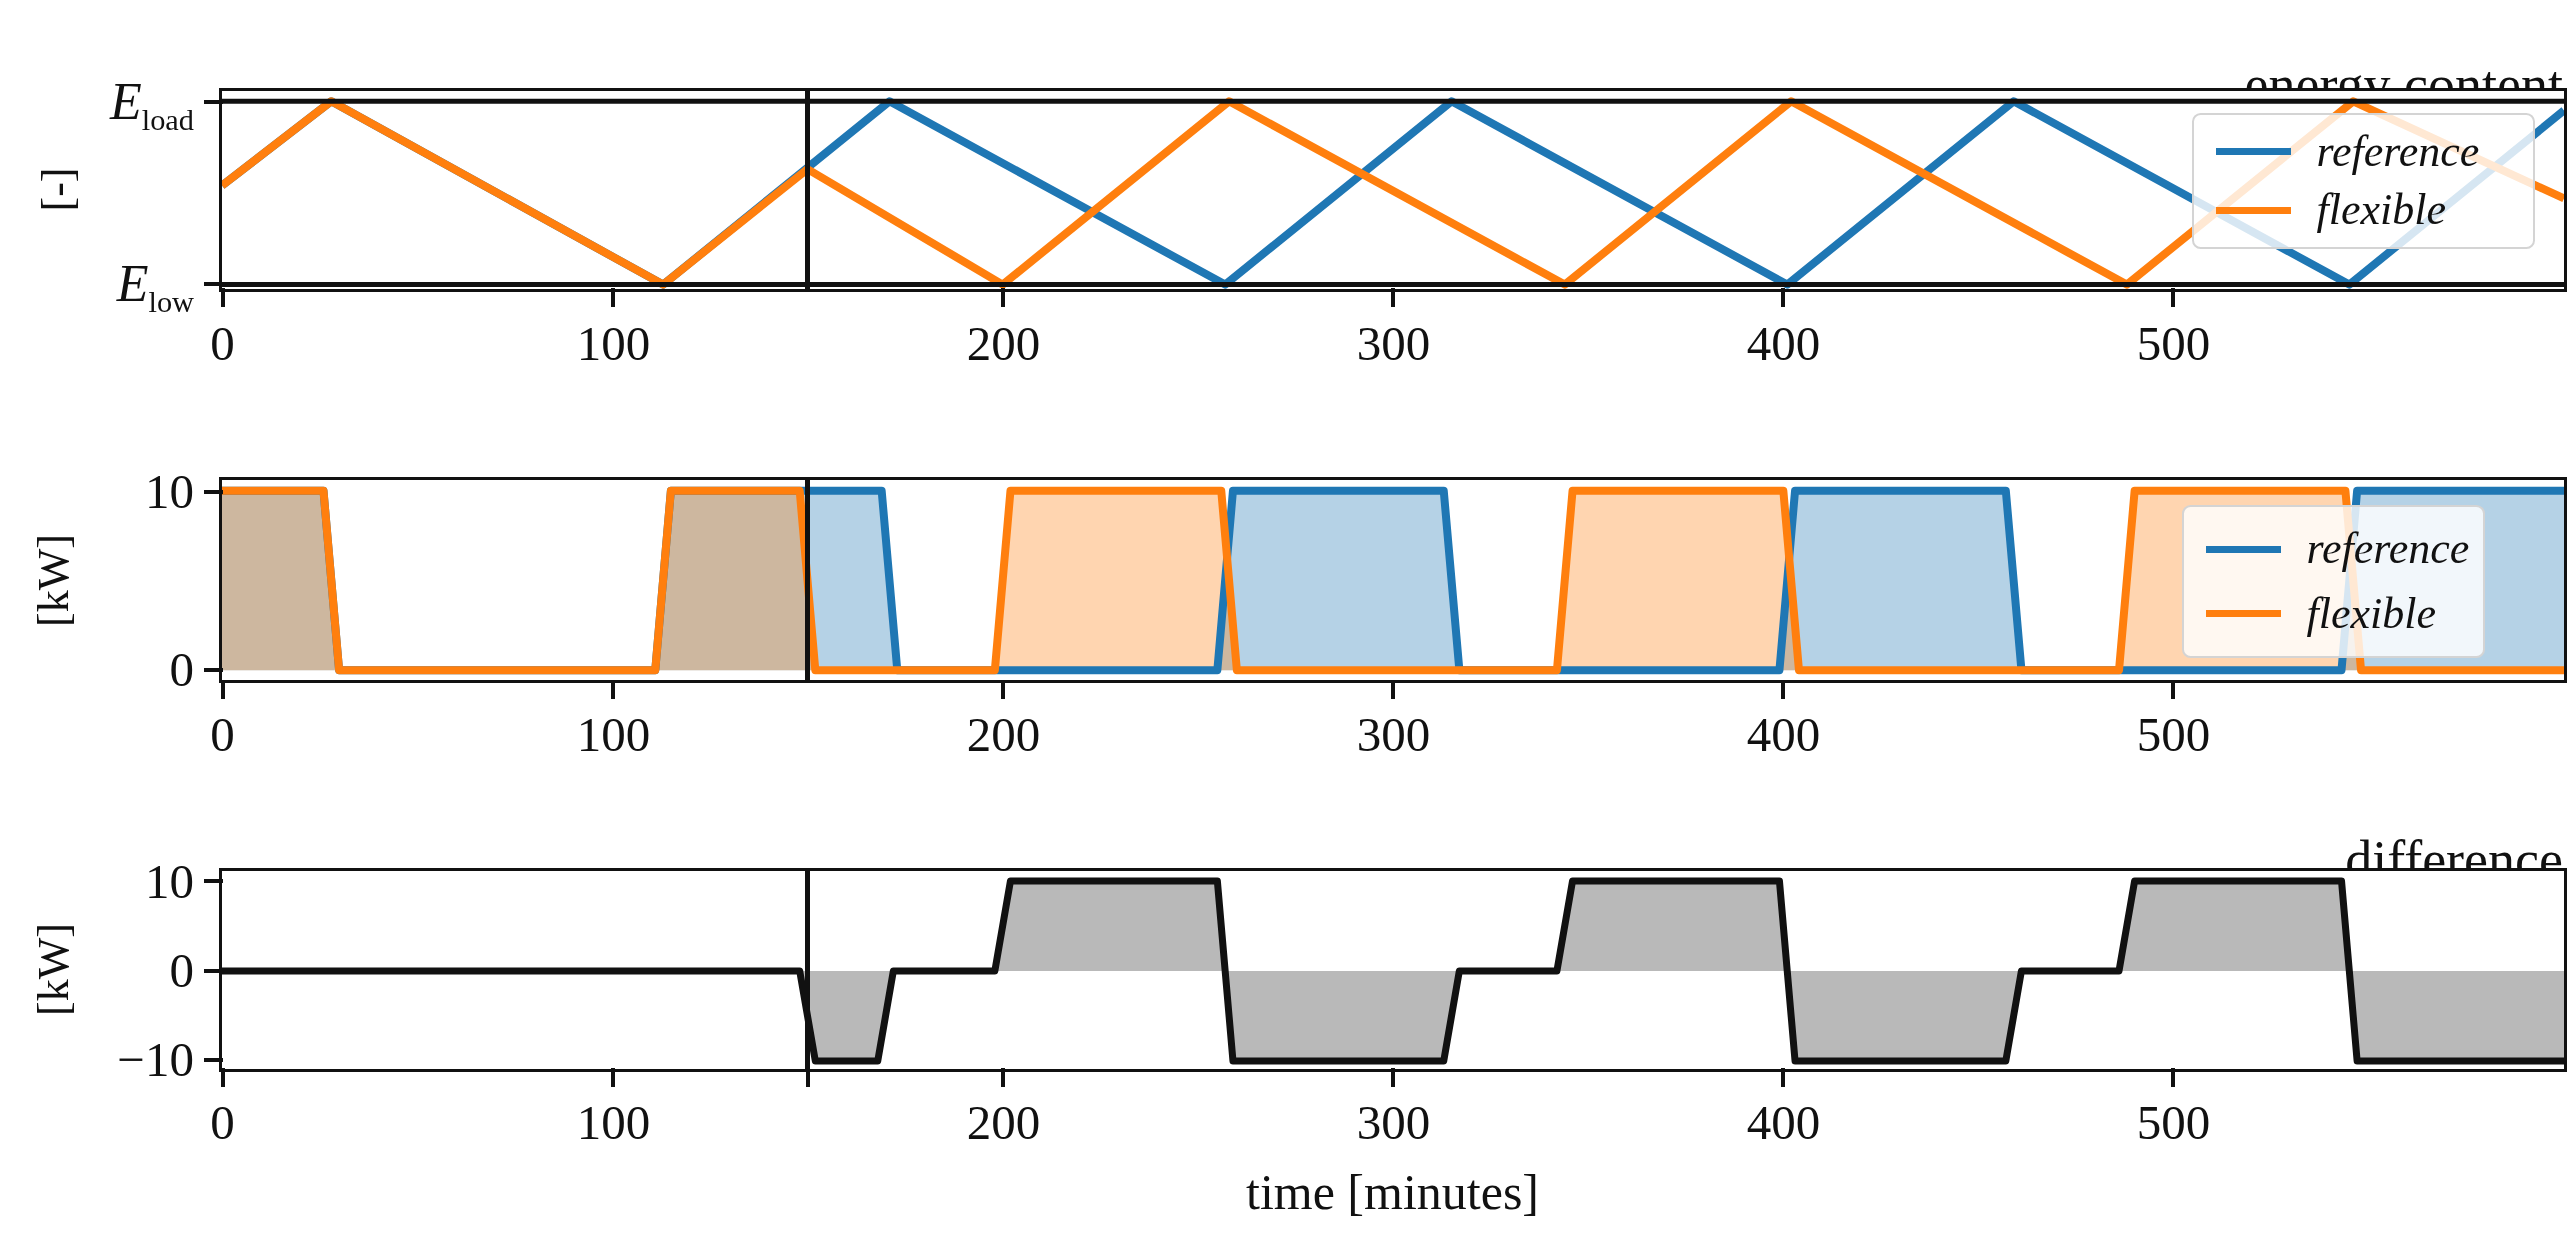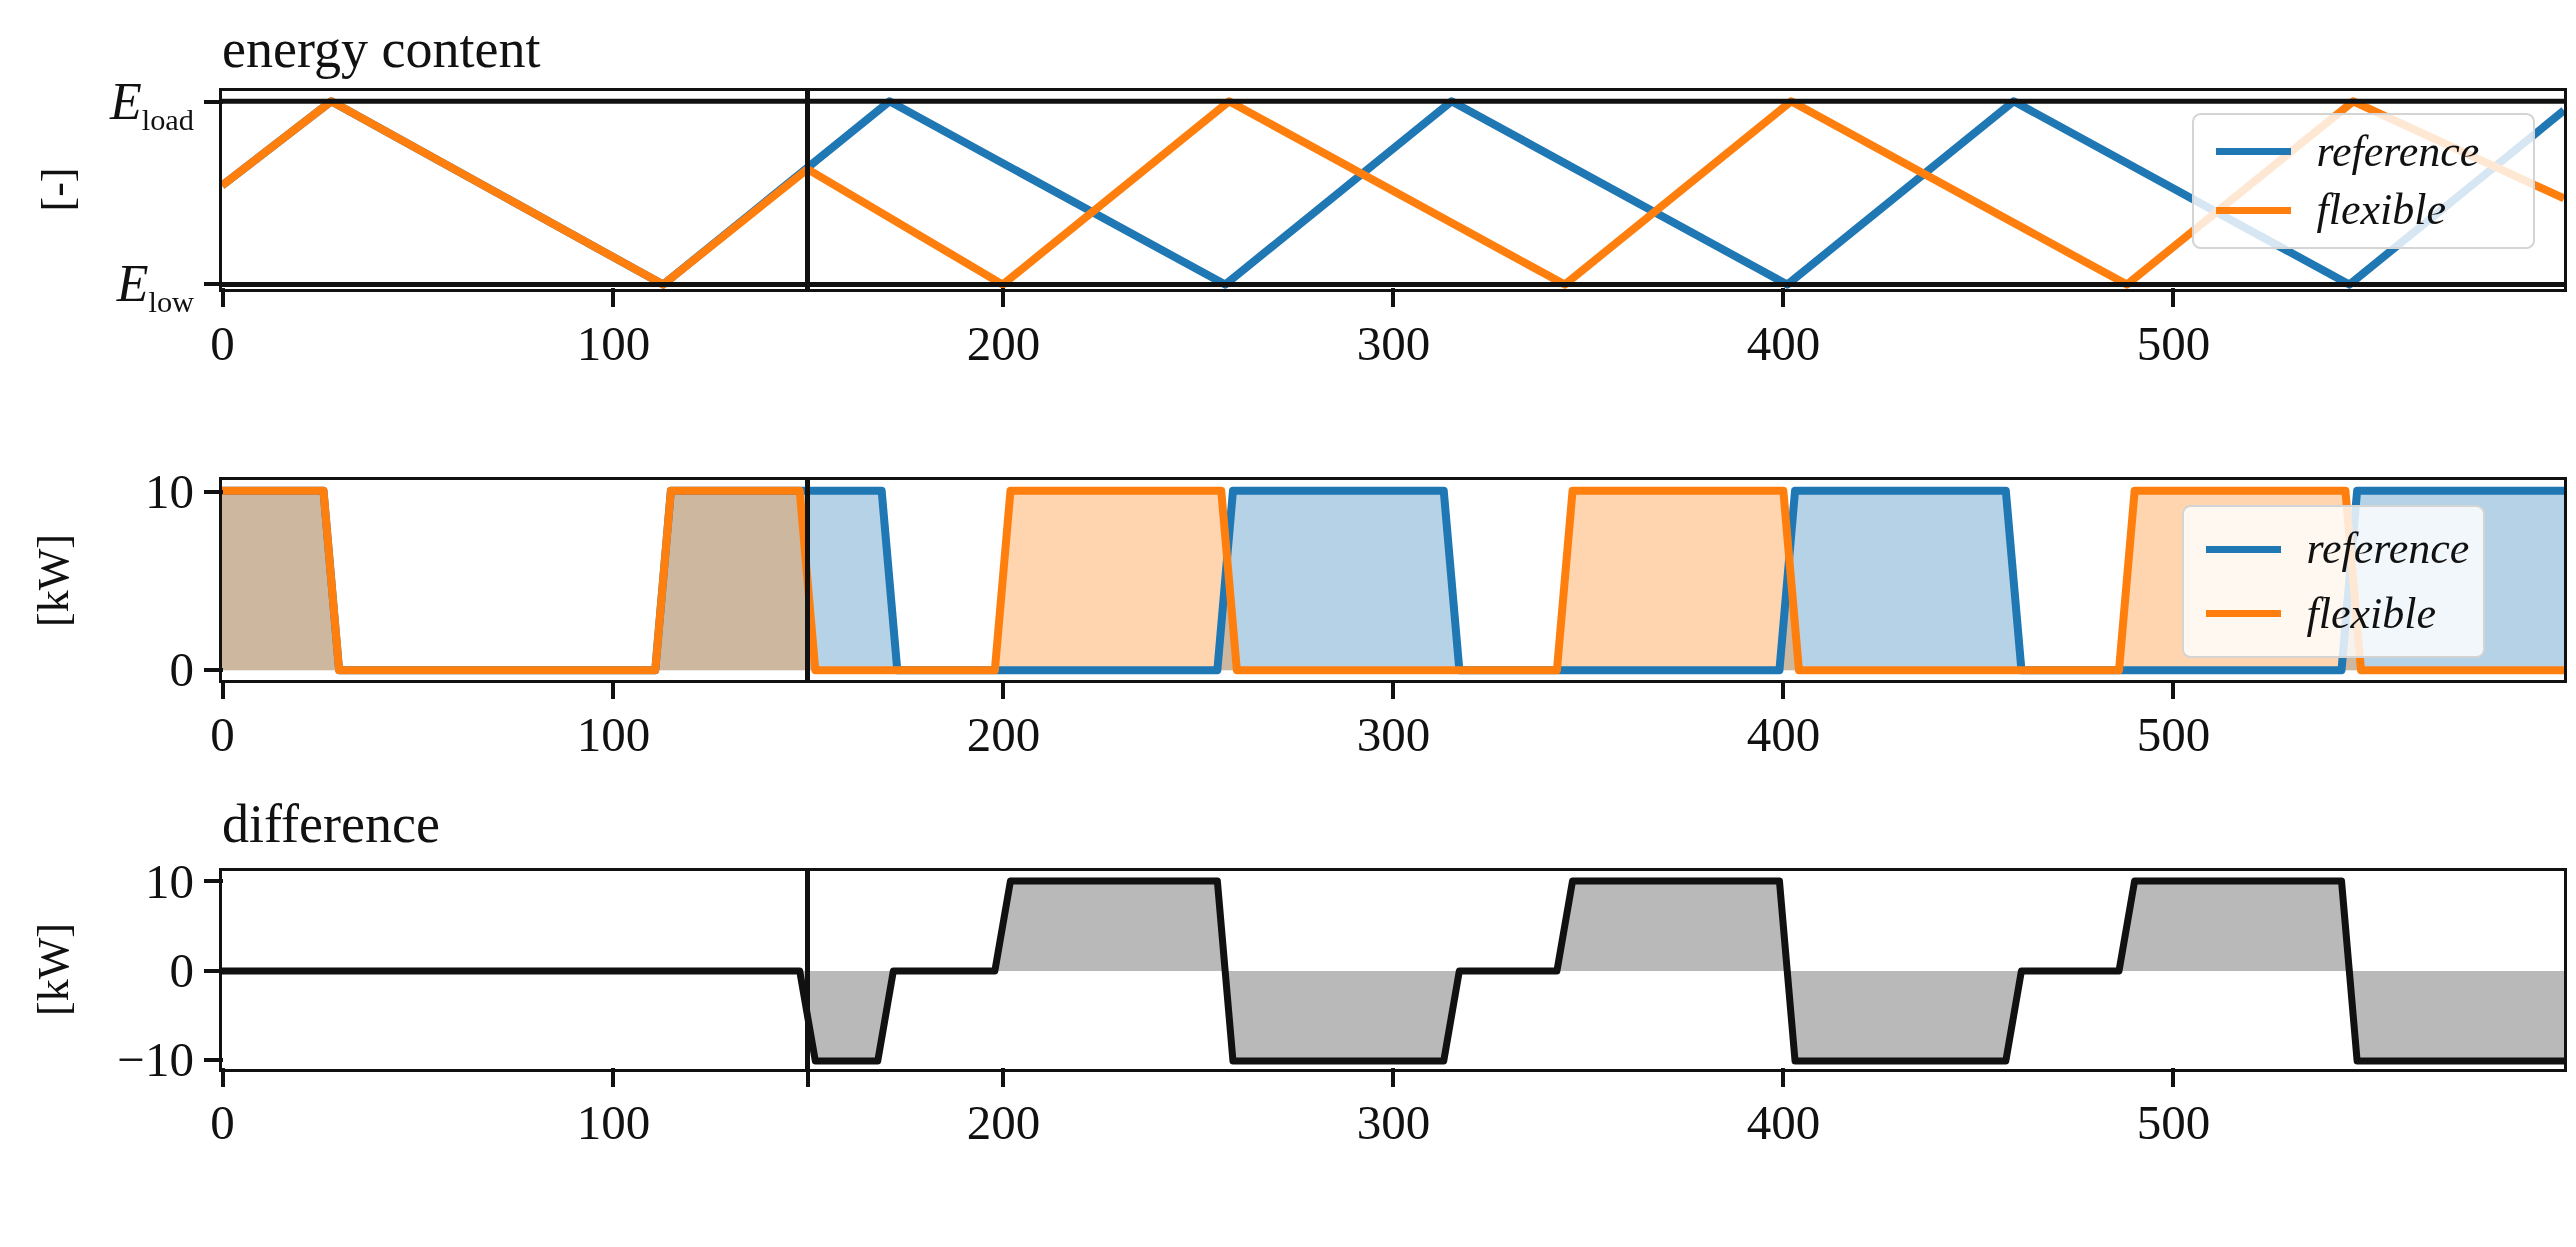--- a/index.html
+++ b/index.html
@@ -3,21 +3,21 @@
 <meta charset="utf-8">
 <style>
   html,body{margin:0;padding:0;background:#ffffff;}
   .page{position:relative;width:2576px;height:1248px;background:#ffffff;overflow:hidden;
         font-family:"Liberation Serif","DejaVu Serif",serif;color:#111;}
   .panel{position:absolute;border:3.6px solid #111;box-sizing:border-box;background:#fff;}
   .panel svg{display:block;width:100%;height:100%;}
   #panel-0{left:219px;top:88px;width:2348px;height:204px;}
   #panel-1{left:219px;top:477px;width:2348px;height:206px;}
   #panel-2{left:219px;top:868px;width:2348px;height:204px;}
-  .fig-title{position:absolute;left:222px;width:2341px;text-align:left;font-size:54px;line-height:1.15;}
+  .fig-title{position:absolute;left:222px;width:2341px;text-align:right;font-size:54px;line-height:1.15;margin-top:36px;}
   #title-0{top:18px;} #title-1{top:401px;} #title-2{top:793px;}
   .ylabel{position:absolute;width:215px;height:57px;line-height:57px;text-align:center;
           font-size:44px;transform:rotate(-90deg);transform-origin:center center;}
   #ylabel-0{left:-50px;top:161px;} #ylabel-1{left:-54px;top:552px;} #ylabel-2{left:-54px;top:941px;}
   .xlabel{position:absolute;left:222px;width:2341px;top:1163px;text-align:center;font-size:50px;}
   .tickmark{position:absolute;background:#111;}
   .xticklabel{position:absolute;width:215px;margin-left:-107px;text-align:center;font-size:49px;line-height:67px;height:67px;}
   .yticklabel{position:absolute;width:172px;text-align:right;font-size:49px;line-height:67px;height:67px;}
   .xticklabel i,.yticklabel i{font-style:italic;font-size:52px;}
   .xticklabel sub,.yticklabel sub{font-size:0.62em;}
@@ -82,20 +82,21 @@
     <div class="legend-row">
       <span class="legend-swatch" style="background: rgb(31, 119, 180);"></span>
       <span class="legend-label">reference</span>
     </div>
     <div class="legend-row">
       <span class="legend-swatch" style="background: rgb(255, 127, 14);"></span>
       <span class="legend-label">flexible</span>
     </div>
   </div>
 
+  <div class="xlabel">time [minutes]</div>
 
 <div class="tickmark" style="left: 221px; top: 288px; width: 3.6px; height: 18.6px;"></div>
     <div class="xticklabel" style="left: 222px; top: 310px;">0</div>
     <div class="tickmark" style="left: 611px; top: 288px; width: 3.6px; height: 18.6px;"></div>
     <div class="xticklabel" style="left: 613px; top: 310px;">100</div>
     <div class="tickmark" style="left: 1001px; top: 288px; width: 3.6px; height: 18.6px;"></div>
     <div class="xticklabel" style="left: 1003px; top: 310px;">200</div>
     <div class="tickmark" style="left: 1391px; top: 288px; width: 3.6px; height: 18.6px;"></div>
     <div class="xticklabel" style="left: 1393px; top: 310px;">300</div>
     <div class="tickmark" style="left: 1781px; top: 288px; width: 3.6px; height: 18.6px;"></div>

